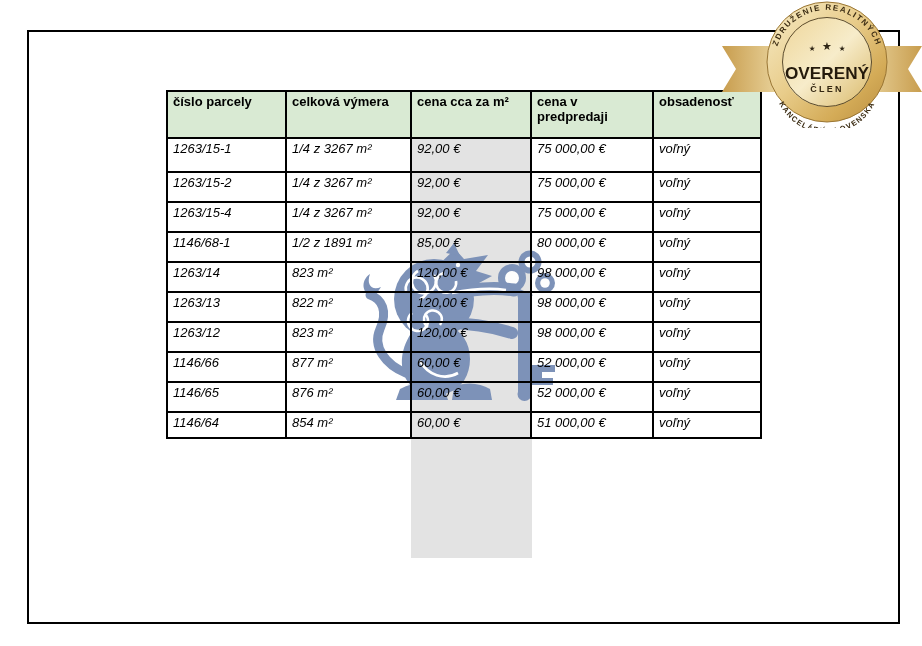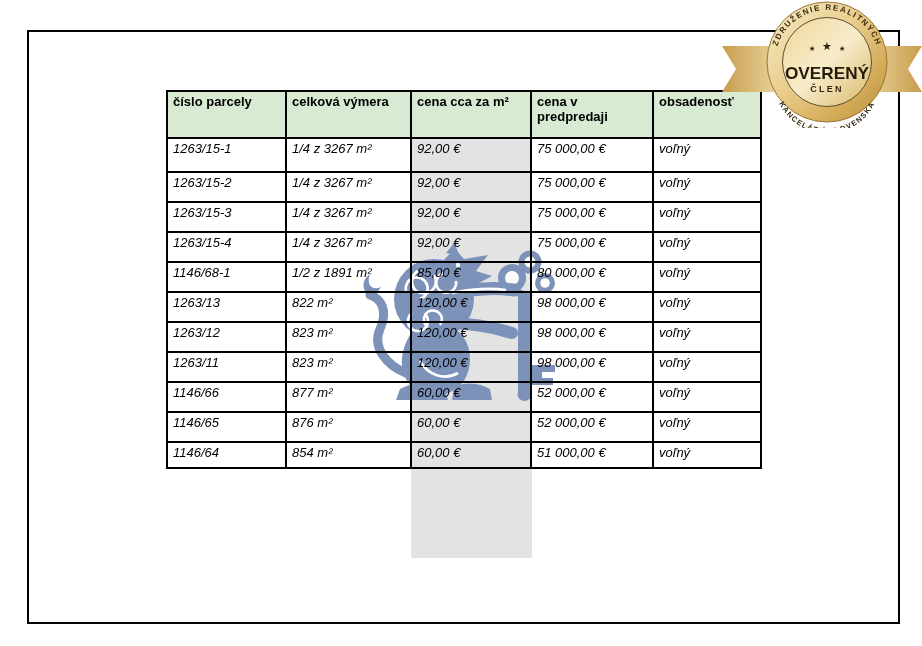--- a/index.html
+++ b/index.html
@@ -113,56 +113,49 @@
           <td class="vbottom">voľný</td>
         </tr>
         <tr>
           <td>1263/15-2</td>
           <td>1/4 z 3267 m²</td>
           <td>92,00 €</td>
           <td>75 000,00 €</td>
           <td>voľný</td>
         </tr>
         <tr>
-          <td>1263/15-3</td>
-          <td>1/4 z 3267 m²</td>
-          <td>92,00 €</td>
-          <td>75 000,00 €</td>
-          <td>voľný</td>
-        </tr>
-        <tr>
           <td>1263/15-4</td>
           <td>1/4 z 3267 m²</td>
           <td>92,00 €</td>
           <td>75 000,00 €</td>
           <td>voľný</td>
         </tr>
         <tr>
           <td>1146/68-1</td>
           <td>1/2 z 1891 m²</td>
           <td>85,00 €</td>
           <td>80 000,00 €</td>
           <td>voľný</td>
         </tr>
         <tr>
+          <td>1263/14</td>
+          <td>823 m²</td>
+          <td>120,00 €</td>
+          <td>98 000,00 €</td>
+          <td>voľný</td>
+        </tr>
+        <tr>
           <td>1263/13</td>
           <td>822 m²</td>
           <td>120,00 €</td>
           <td>98 000,00 €</td>
           <td>voľný</td>
         </tr>
         <tr>
           <td>1263/12</td>
-          <td>823 m²</td>
-          <td>120,00 €</td>
-          <td>98 000,00 €</td>
-          <td>voľný</td>
-        </tr>
-        <tr>
-          <td>1263/11</td>
           <td>823 m²</td>
           <td>120,00 €</td>
           <td>98 000,00 €</td>
           <td>voľný</td>
         </tr>
         <tr>
           <td>1146/66</td>
           <td>877 m²</td>
           <td>60,00 €</td>
           <td>52 000,00 €</td>

